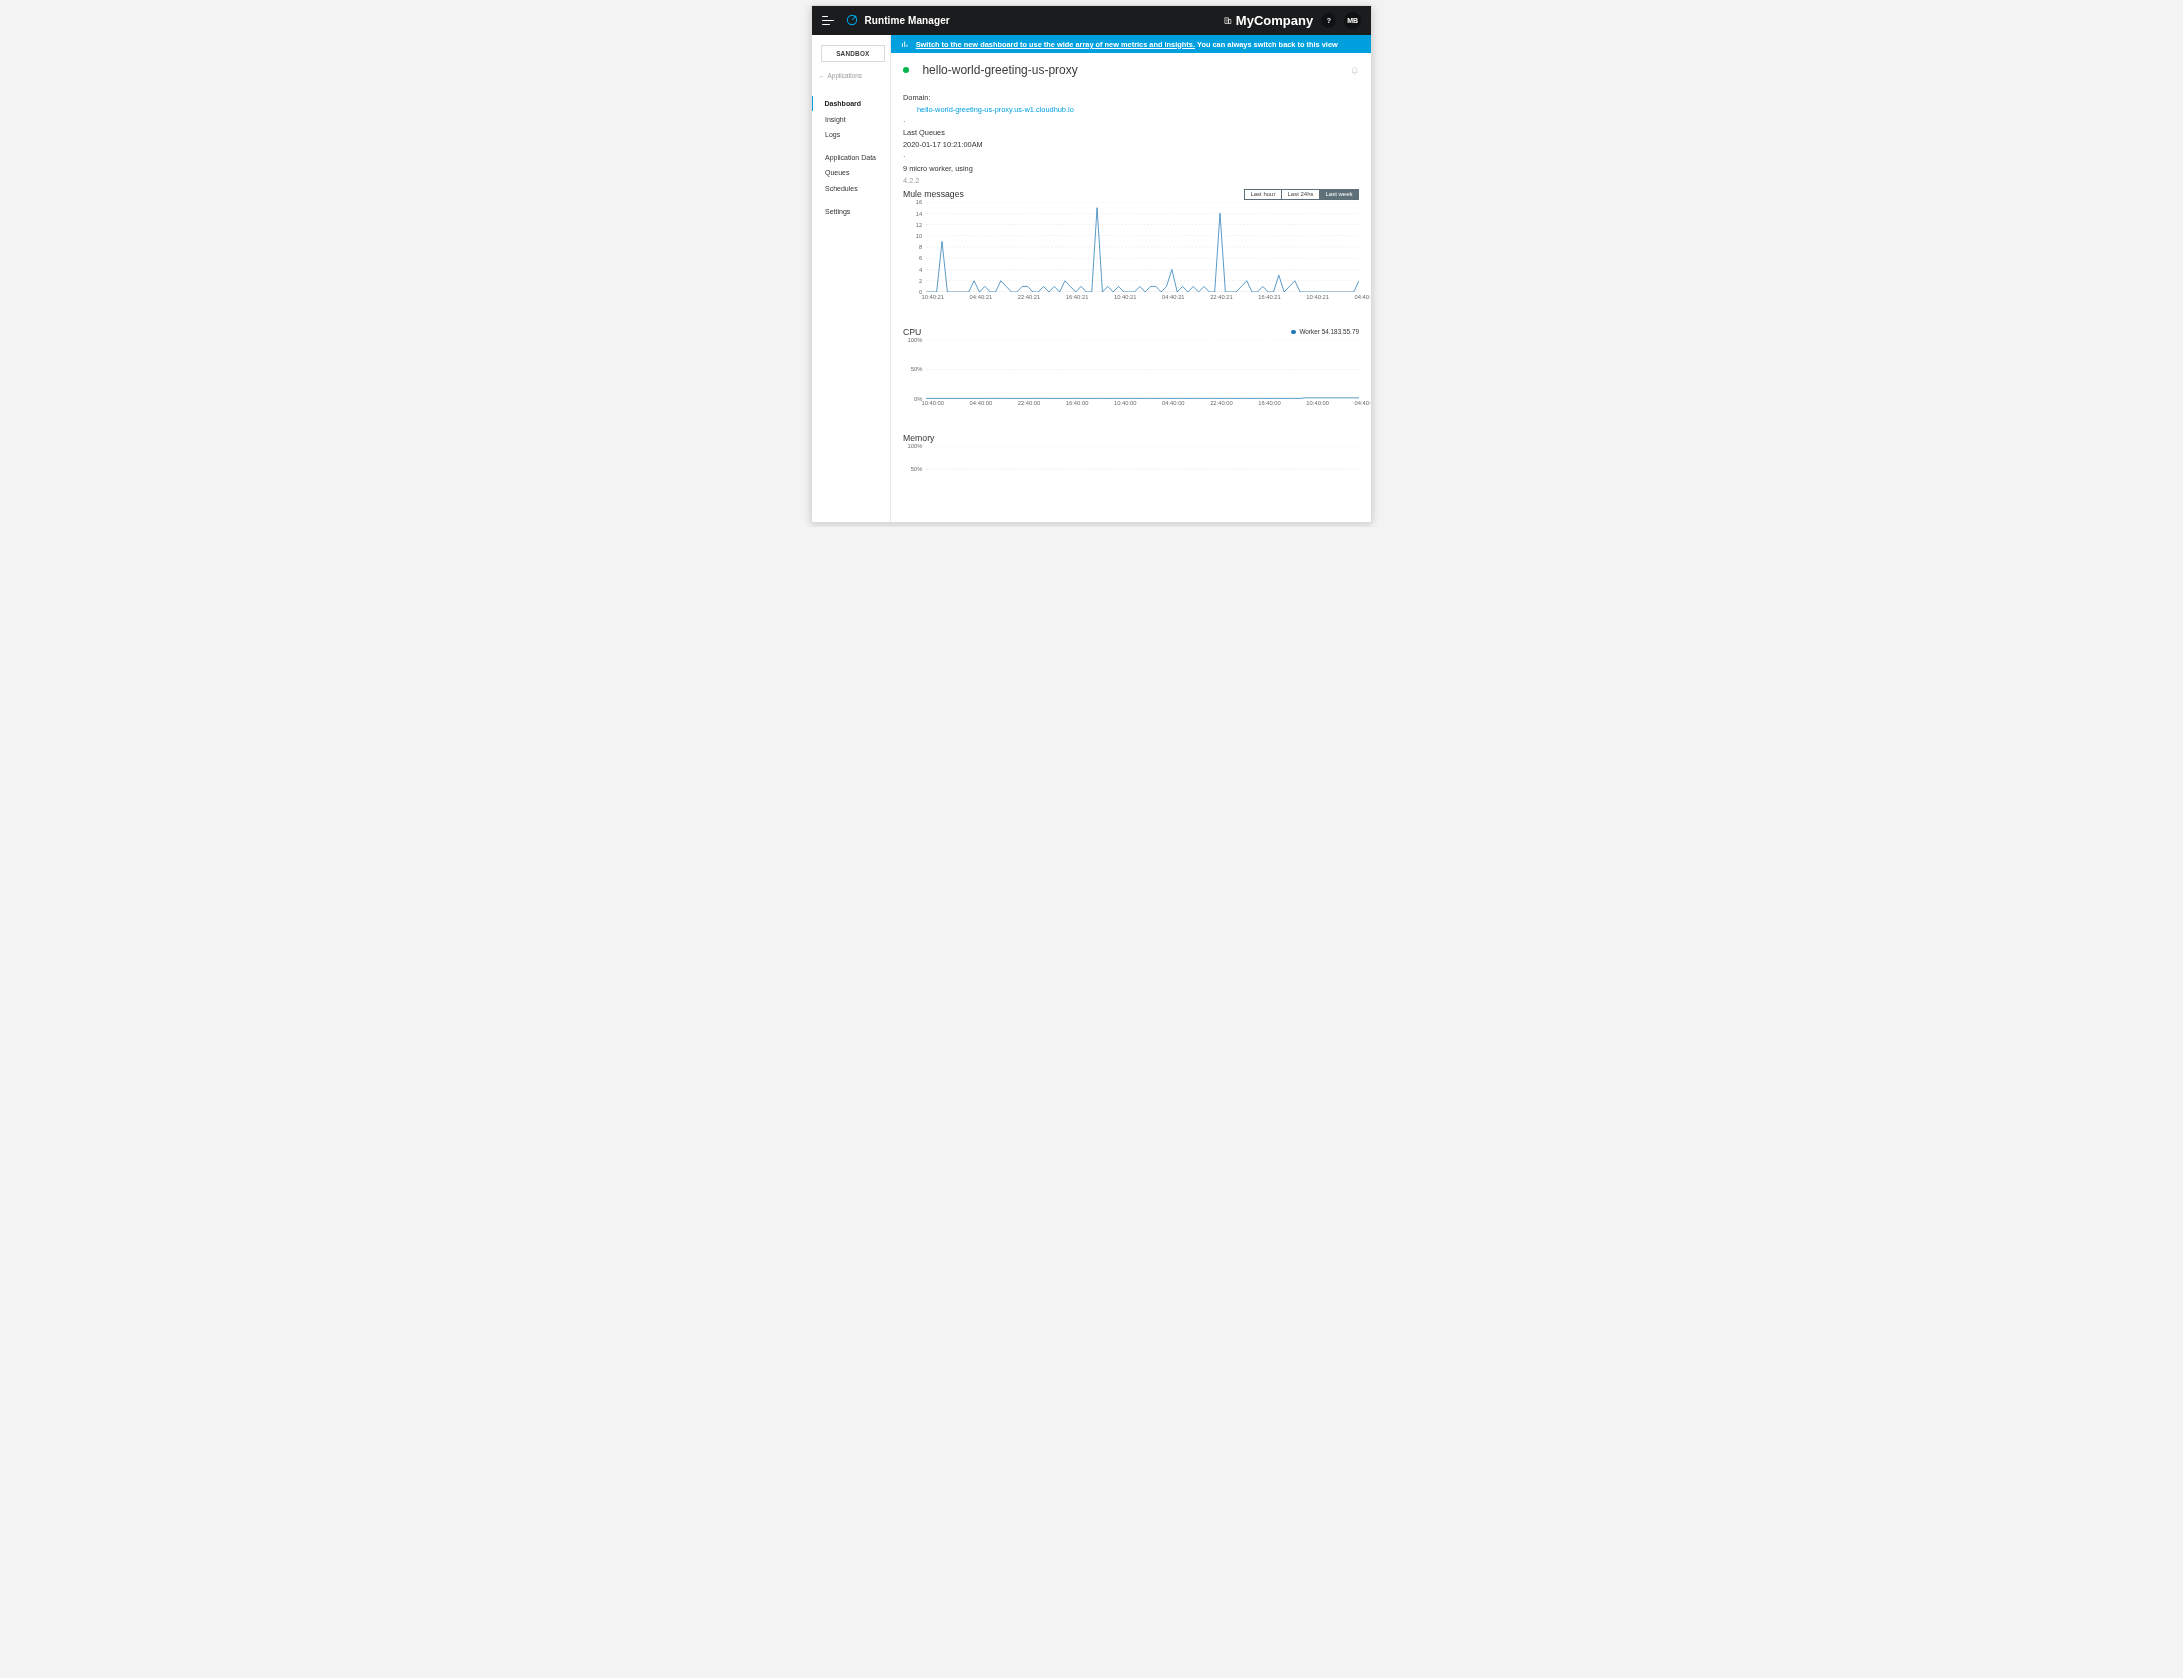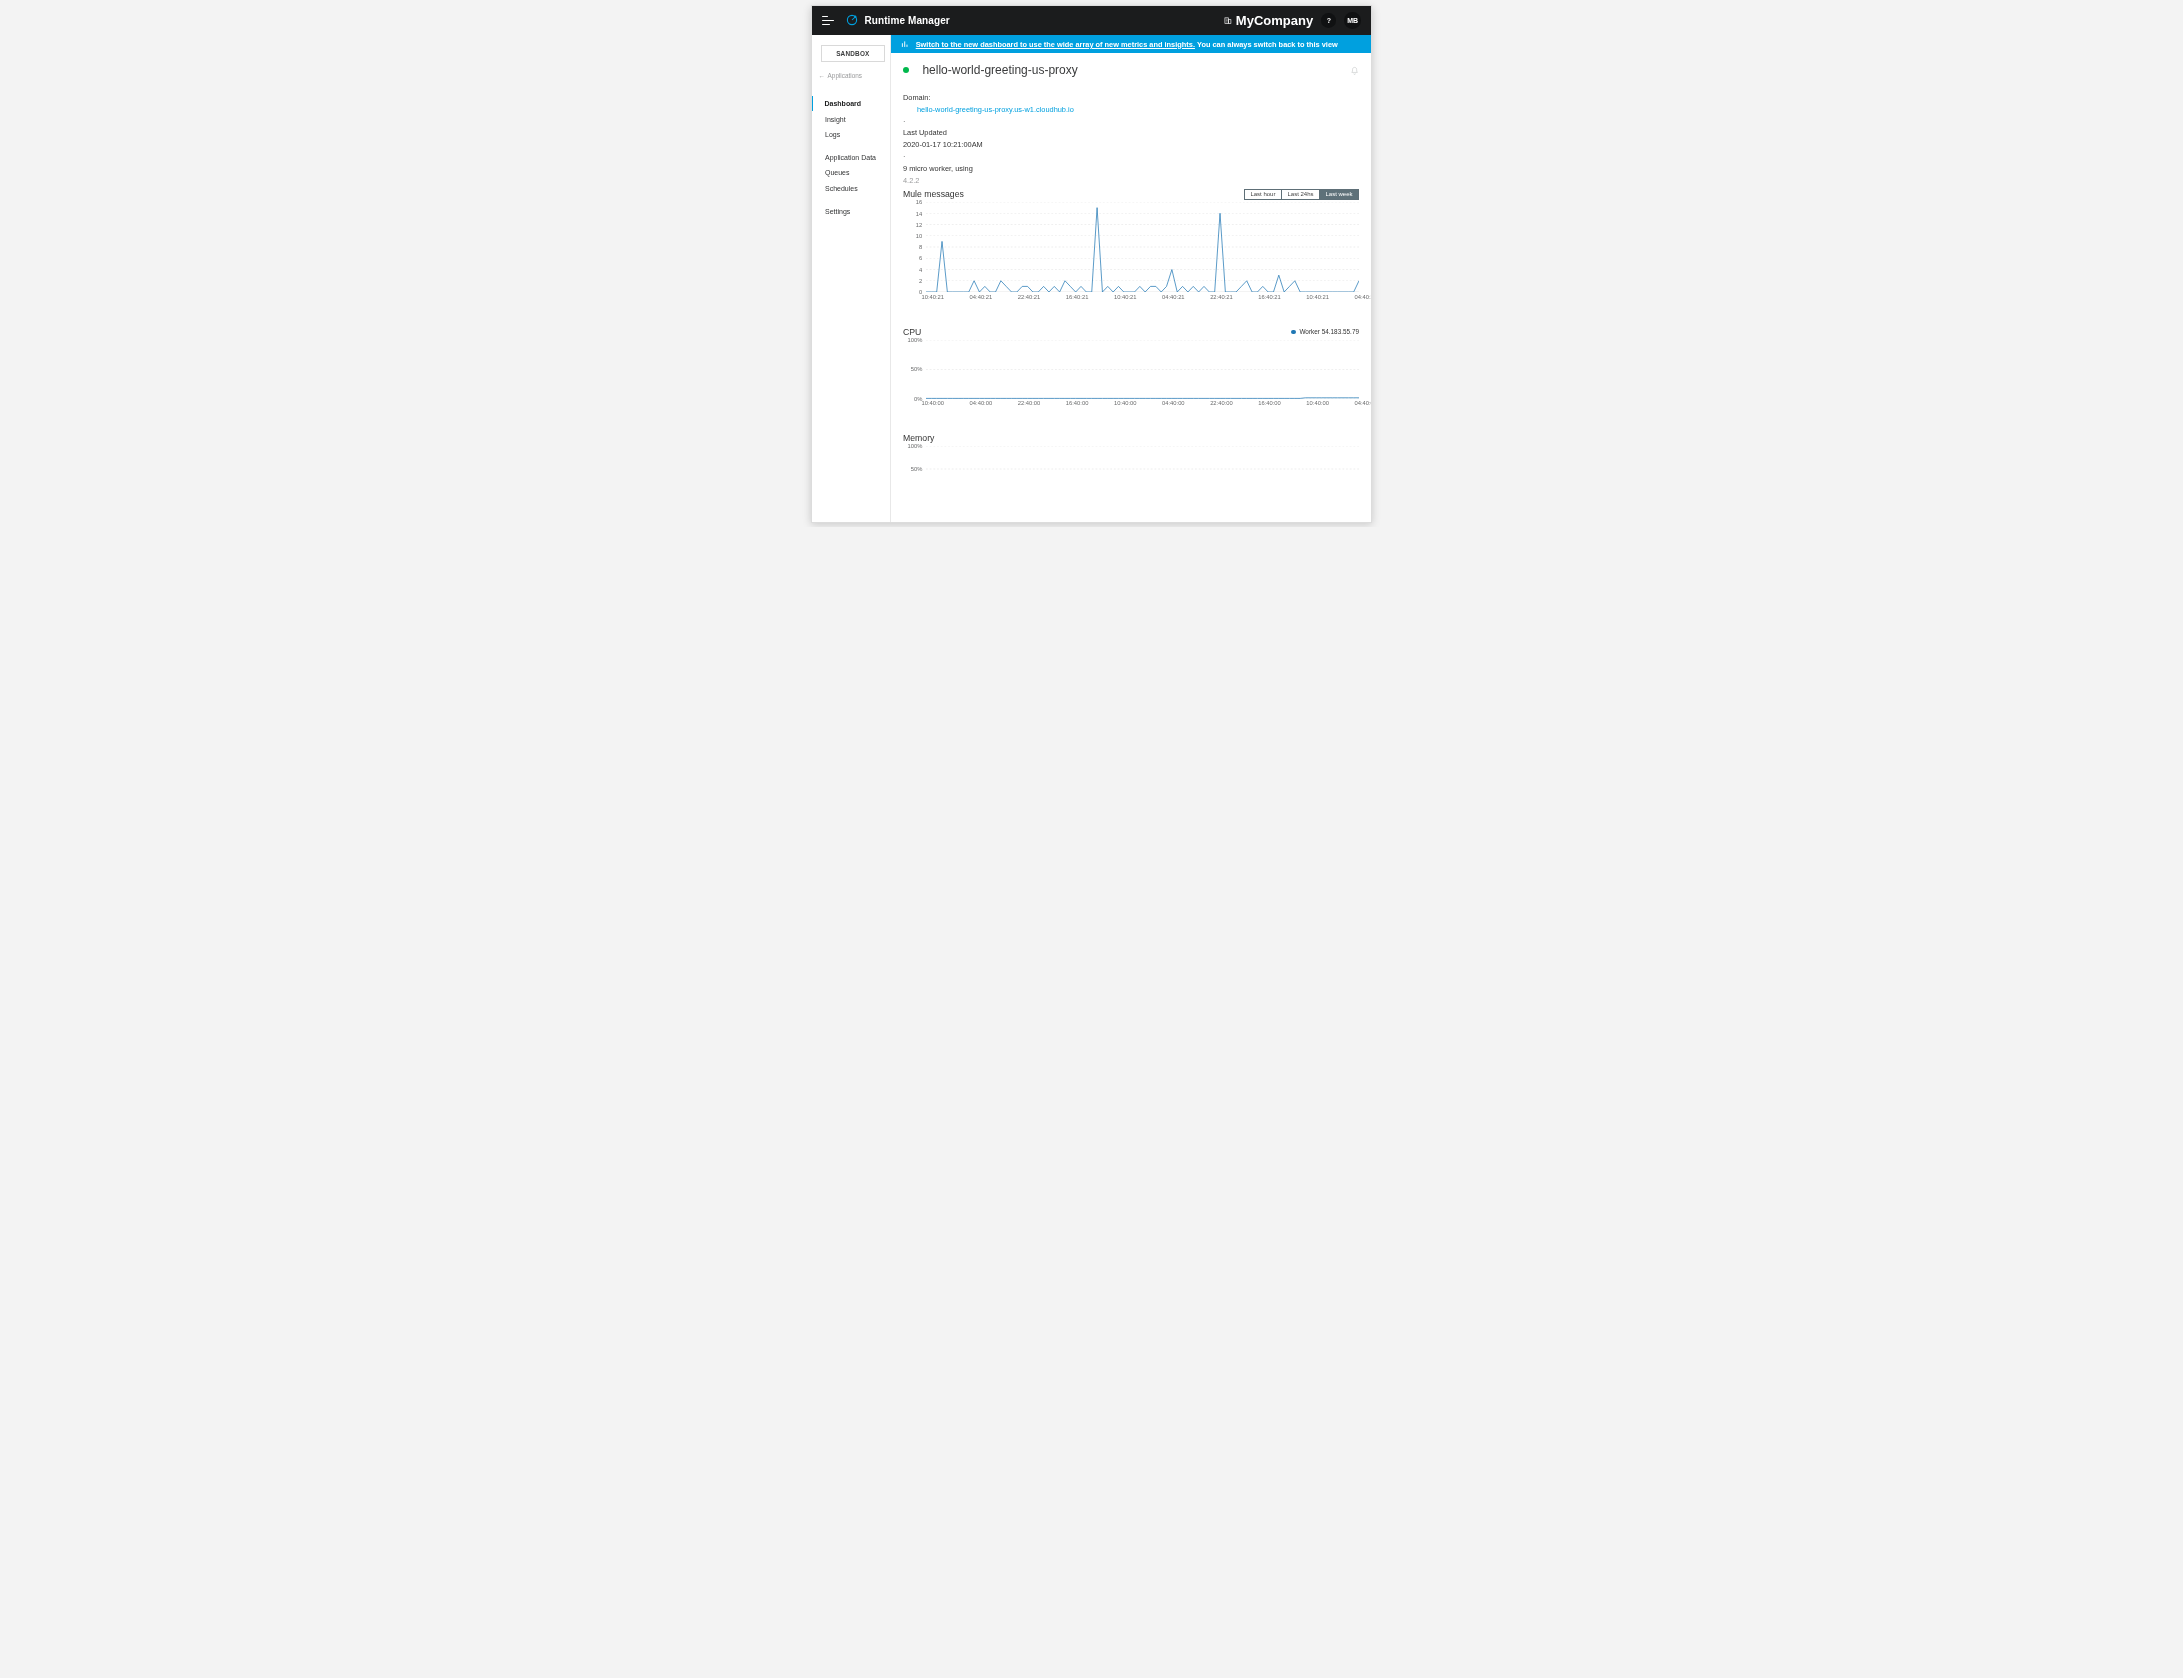--- a/index.html
+++ b/index.html
@@ -165,21 +165,21 @@
               <path d="M10 3c-2.8 0-4.5 2-4.5 5v3L4 14h12l-1.5-3v-3c0-3-1.7-5-4.5-5z" stroke="#c7c8c9" stroke-width="1.4"></path>
               <path d="M8.2 16.5a1.8 1.8 0 003.6 0" stroke="#c7c8c9" stroke-width="1.4"></path>
             </svg>
           </div>
         </div>
 
         <div class="meta">
           <span>Domain:</span>
           <span class="domain-link">hello-world-greeting-us-proxy.us-w1.cloudhub.io</span>
           <span class="dot">·</span>
-          <span>Last Updated</span>
+          <span>Last Queues</span>
           <span>2020-01-17 10:21:00AM</span>
           <span class="dot">·</span>
           <span>9 micro worker, using</span>
           <span class="dim">4.2.2</span>
         </div>
 
         <div id="charts">
             <div>
               <div class="chart-head">
                 <div class="chart-title">Mule messages</div>

